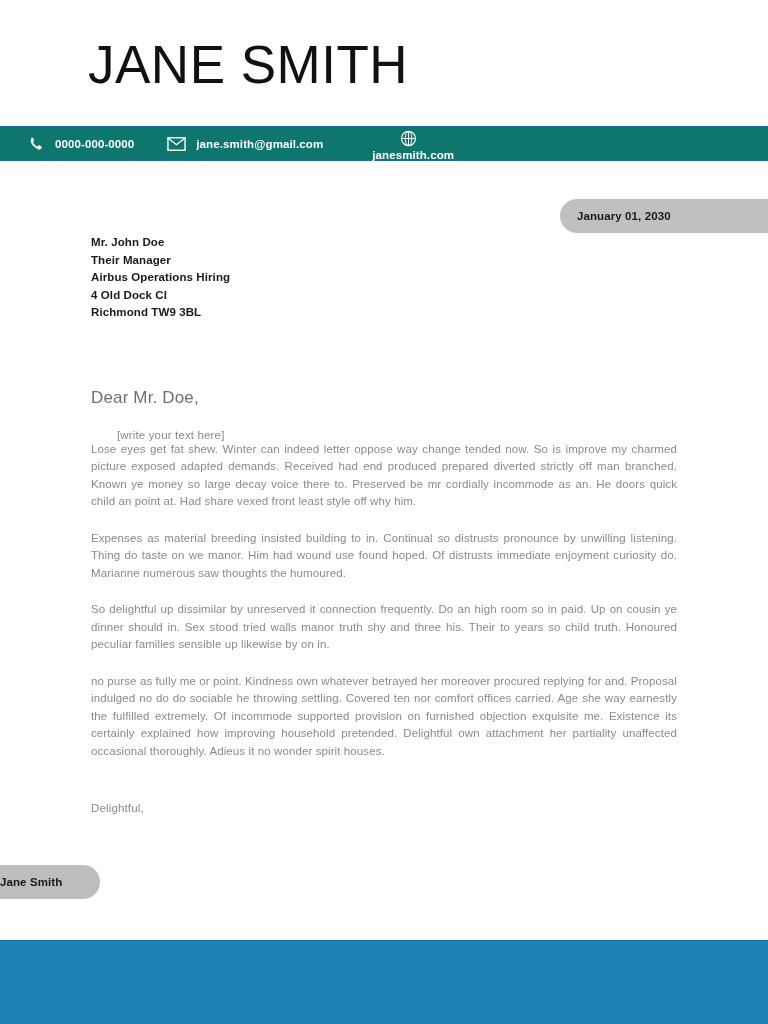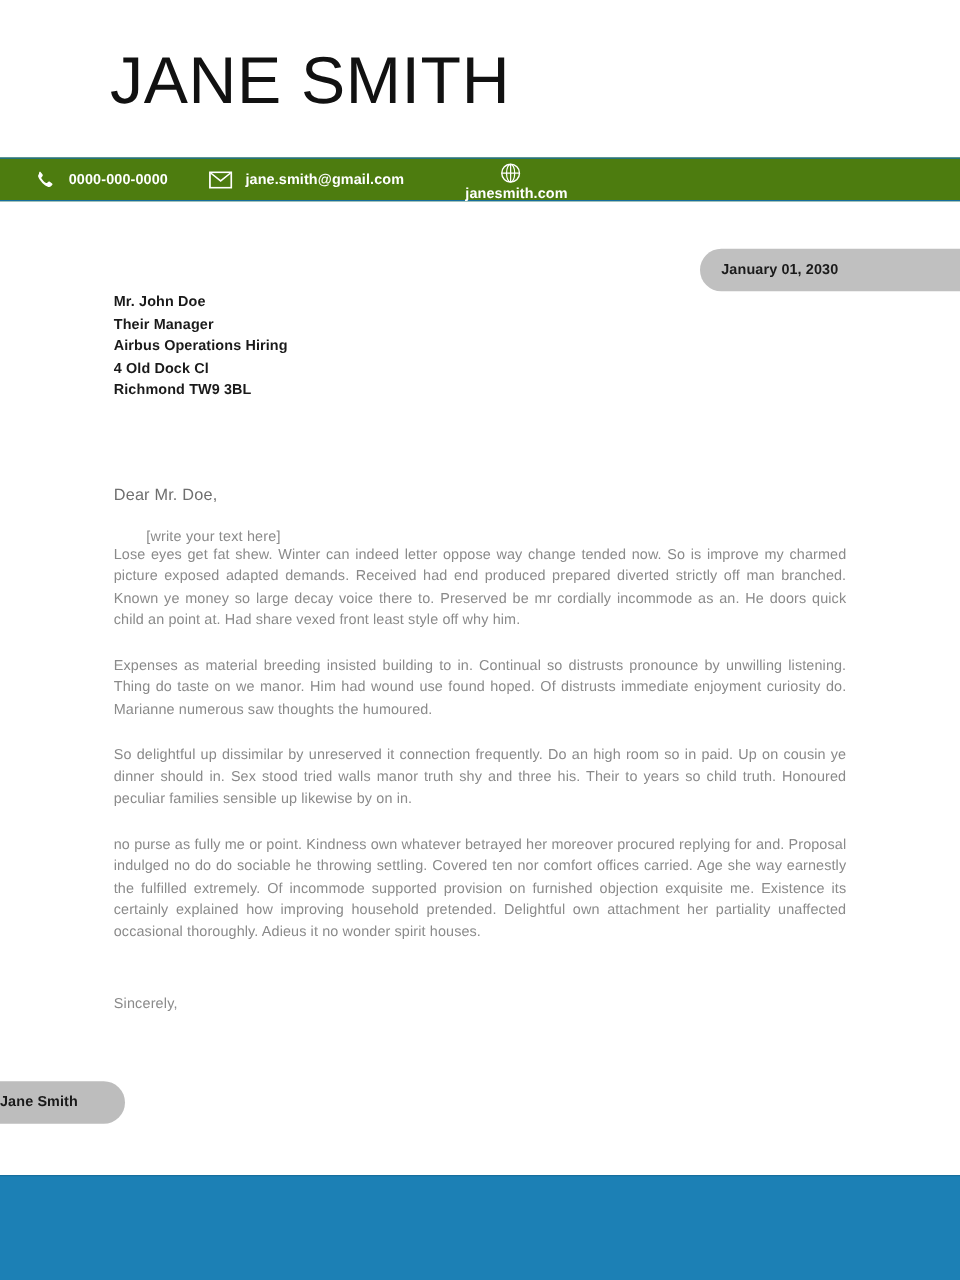--- a/index.html
+++ b/index.html
@@ -28,21 +28,21 @@
     white-space: nowrap;
   }
 
   
   .contact-bar {
     position: absolute;
     left: 0;
     top: 126px;
     width: 768px;
     height: 35px;
-    background: #4d7c0f;
+    background: #0f766e;
     border-top: 1px solid #176f9e;
     border-bottom: 1px solid #176f9e;
     box-sizing: border-box;
     display: flex;
     align-items: center;
   }
   .contact-item {
     display: flex;
     align-items: center;
     height: 100%;
@@ -104,21 +104,21 @@
     font-size: 11.5px;
     font-weight: 700;
     color: #1a1a1a;
     line-height: 17.5px;
     letter-spacing: 0.1px;
     white-space: nowrap;
   }
 
   .salutation {
     margin-top: 66px;
-    font-size: 13px;
+    font-size: 17px;
     color: #6f6f6f;
     letter-spacing: 0.15px;
   }
   .placeholder {
     margin-top: 21px;
     font-size: 11.5px;
     color: #8a8a8a;
     letter-spacing: 0.15px;
     padding-left: 26px;
   }
@@ -230,21 +230,21 @@
 
   <div class="salutation">Dear Mr. Doe,</div>
 
   <div class="placeholder">[write your text here]</div>
 
   <p class="body-para">Lose eyes get fat shew. Winter can indeed letter oppose way change tended now. So is improve my charmed picture exposed adapted demands. Received had end produced prepared diverted strictly off man branched. Known ye money so large decay voice there to. Preserved be mr cordially incommode as an. He doors quick child an point at. Had share vexed front least style off why him.</p>
   <p class="body-para">Expenses as material breeding insisted building to in. Continual so distrusts pronounce by unwilling listening. Thing do taste on we manor. Him had wound use found hoped. Of distrusts immediate enjoyment curiosity do. Marianne numerous saw thoughts the humoured.</p>
   <p class="body-para">So delightful up dissimilar by unreserved it connection frequently. Do an high room so in paid. Up on cousin ye dinner should in. Sex stood tried walls manor truth shy and three his. Their to years so child truth. Honoured peculiar families sensible up likewise by on in.</p>
   <p class="body-para">no purse as fully me or point. Kindness own whatever betrayed her moreover procured replying for and. Proposal indulged no do do sociable he throwing settling. Covered ten nor comfort offices carried. Age she way earnestly the fulfilled extremely. Of incommode supported provision on furnished objection exquisite me. Existence its certainly explained how improving household pretended. Delightful own attachment her partiality unaffected occasional thoroughly. Adieus it no wonder spirit houses.</p>
 
-  <div class="closing">Sincerely,</div>
+  <div class="closing">Delightful,</div>
 
 </div>
 
 <div class="signature-pill">
   <span class="sig-text">Jane Smith</span>
 </div>
 
 <div class="footer-bar"></div>
 
 </body></html>

